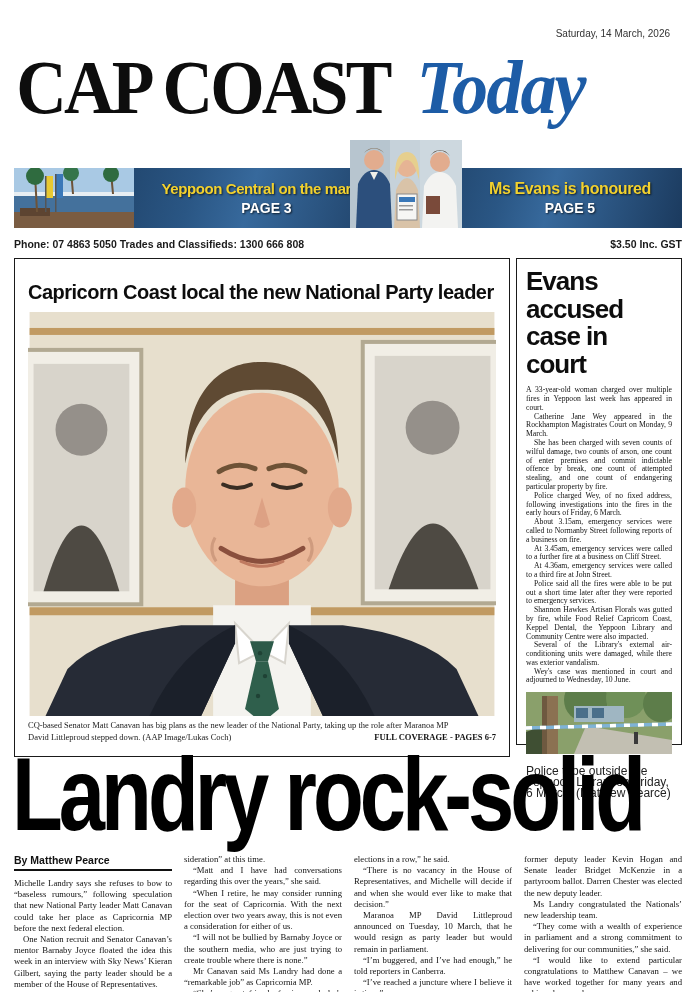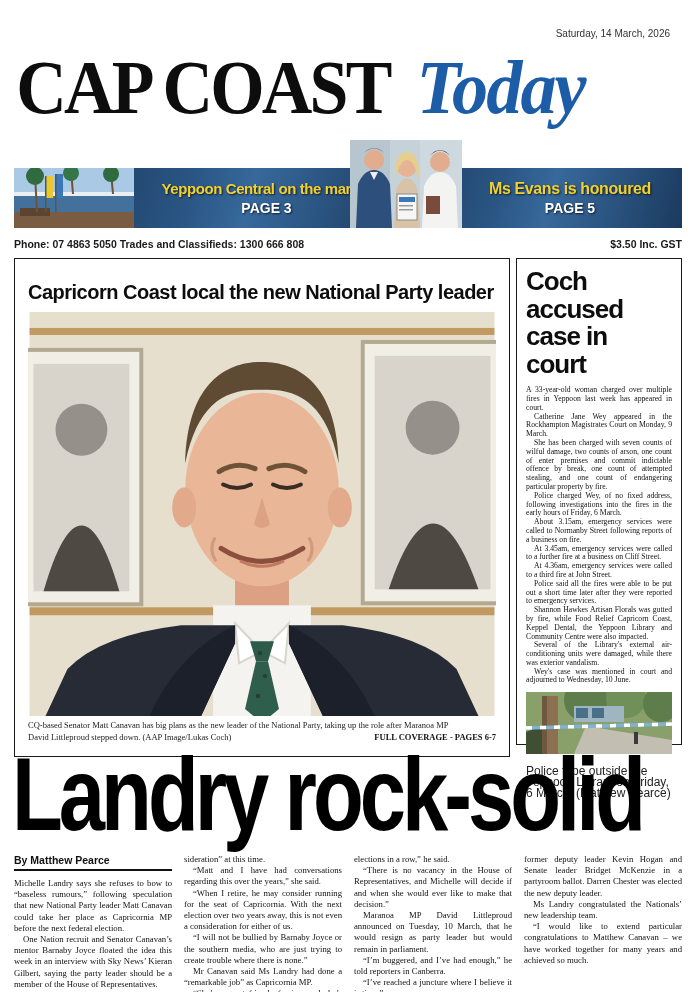--- a/index.html
+++ b/index.html
@@ -206,21 +206,21 @@
       <path d="M206 314 L206 332 L172 405 L120 405 Q150 340 206 314 Z" fill="#1b202a"></path>
       <path d="M260 314 L260 332 L294 405 L346 405 Q316 340 260 314 Z" fill="#1b202a"></path>
     </svg>
     <div class="lead-caption-wrap">
       <span class="lead-caption">CQ-based Senator Matt Canavan has big plans as the new leader of the National Party, taking up the role after Maranoa MP David Littleproud stepped down. (AAP Image/Lukas Coch)</span>
       <span class="coverage-note">FULL COVERAGE  - PAGES 6-7</span>
     </div>
   </div>
 
   <div class="side-box">
-    <div class="side-headline">Coch accused case in court</div>
+    <div class="side-headline">Evans accused case in court</div>
     <div class="side-body">
         <p>A 33-year-old woman charged over multiple fires in Yeppoon last week has appeared in court.</p>
         <p>Catherine Jane Wey appeared in the Rockhampton Magistrates Court on Monday, 9 March.</p>
         <p>She has been charged with seven counts of wilful damage, two counts of arson, one count of enter premises and commit indictable offence by break, one count of attempted stealing, and one count of endangering particular property by fire.</p>
         <p>Police charged Wey, of no fixed address, following investigations into the fires in the early hours of Friday, 6 March.</p>
         <p>About 3.15am, emergency services were called to Normanby Street following reports of a business on fire.</p>
         <p>At 3.45am, emergency services were called to a further fire at a business on Cliff Street.</p>
         <p>At 4.36am, emergency services were called to a third fire at John Street.</p>
         <p>Police said all the fires were able to be put out a short time later after they were reported to emergency services.</p>
         <p>Shannon Hawkes Artisan Florals was gutted by fire, while Food Relief Capricorn Coast, Keppel Dental, the Yeppoon Library and Community Centre were also impacted.</p>
@@ -273,18 +273,19 @@
           <p>“There is no vacancy in the House of Representatives, and Michelle will decide if and when she would ever like to make that decision.”</p>
           <p>Maranoa MP David Littleproud announced on Tuesday, 10 March, that he would resign as party leader but would remain in parliament.</p>
           <p>“I’m buggered, and I’ve had enough,” he told reporters in Canberra.</p>
           <p>“I’ve reached a juncture where I believe it is time.”</p>
         </div>
     </div>
     <div class="story-col">
       <div class="coltext">
           <p>former deputy leader Kevin Hogan and Senate leader Bridget McKenzie in a partyroom ballot. Darren Chester was elected the new deputy leader.</p>
           <p>Ms Landry congratulated the Nationals’ new leadership team.</p>
+          <p>“They come with a wealth of experience in parliament and a strong commitment to delivering for our communities,” she said.</p>
           <p>“I would like to extend particular congratulations to Matthew Canavan – we have worked together for many years and achieved so much.</p>
         </div>
     </div>
   </div>
 
 </div>
 
 </body></html>

